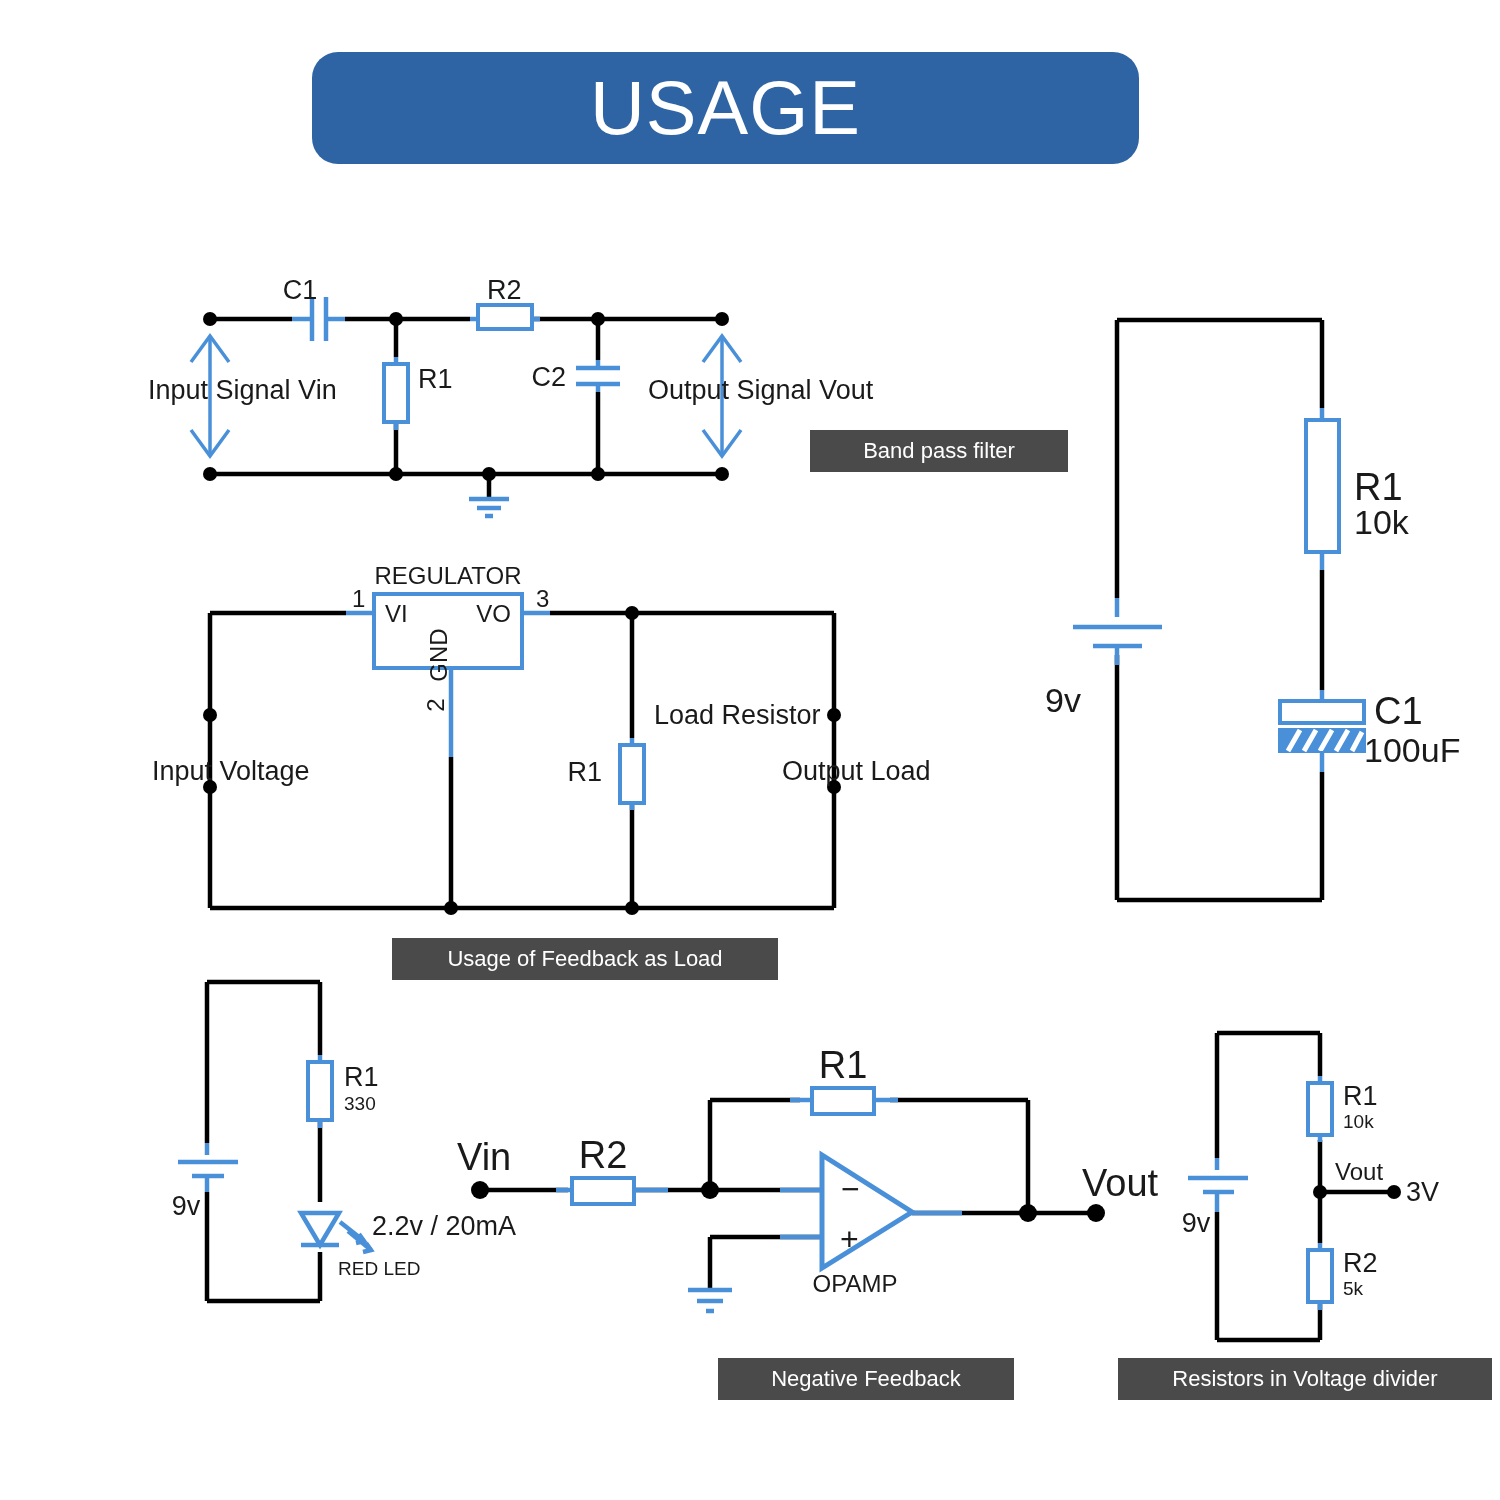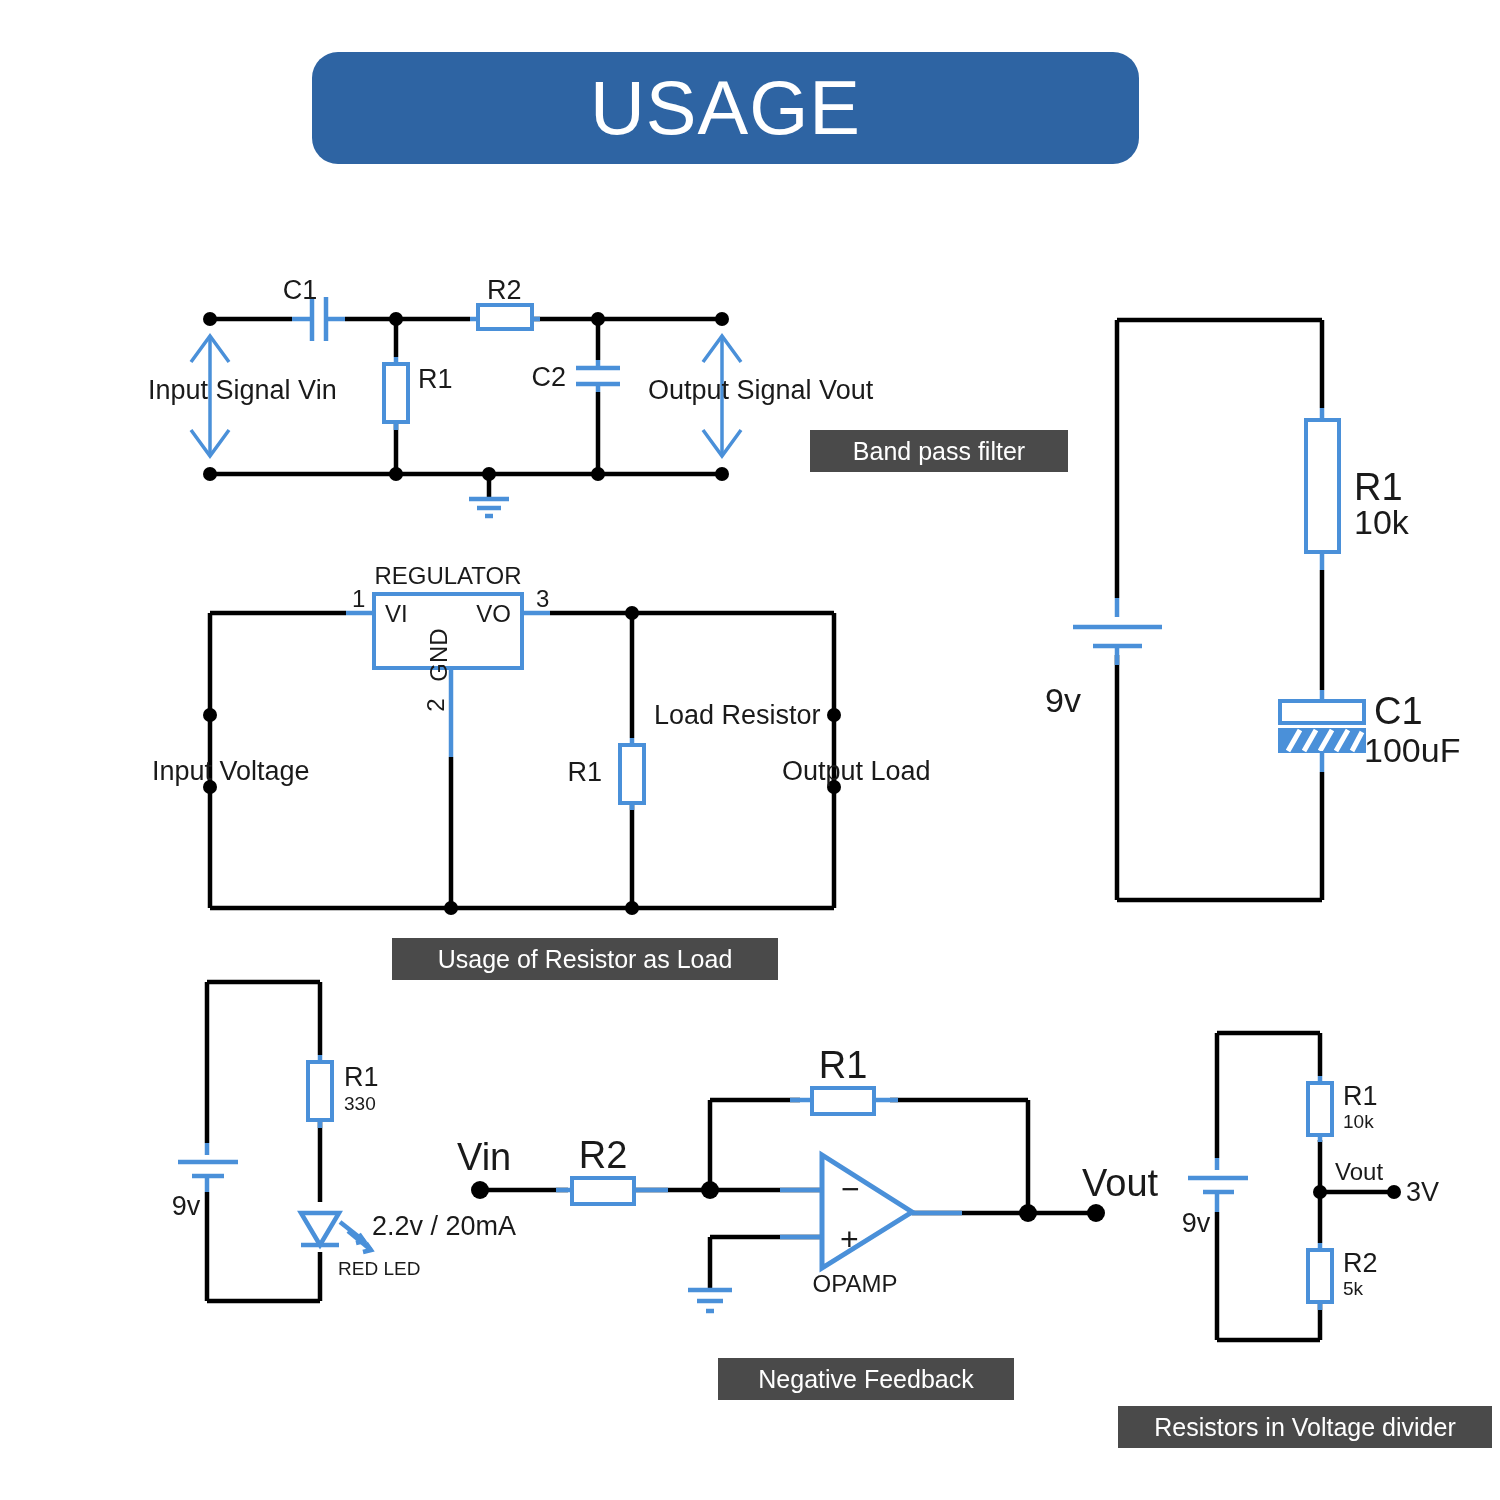--- a/index.html
+++ b/index.html
@@ -11,21 +11,21 @@
     background:#2E64A3;border-radius:26px;
     display:flex;align-items:center;justify-content:center;
   }
   .banner-text{
     color:#ffffff;font-size:76px;font-weight:400;letter-spacing:1px;
     font-family:"Liberation Sans",sans-serif;line-height:1;
   }
 
   .caption{
     position:absolute;background:#4A4A4A;color:#ffffff;
-    font-size:25px;font-family:"Liberation Sans",sans-serif;
+    font-size:22px;font-family:"Liberation Sans",sans-serif;
     display:flex;align-items:center;justify-content:center;
     padding:0 18px;height:42px;white-space:nowrap;
   }
 
   svg{position:absolute;left:0;top:0;overflow:visible;}
   svg text{font-family:"Liberation Sans",sans-serif;fill:#1a1a1a;}
   .wire{stroke:#000000;stroke-width:4.5;fill:none;stroke-linecap:butt;}
   .blu{stroke:#4A90D9;stroke-width:4.5;fill:none;stroke-linecap:butt;}
   .blu-fill-none{stroke:#4A90D9;stroke-width:4;fill:#ffffff;}
   .node{fill:#000000;}
@@ -181,21 +181,21 @@
       <circle class="node" cx="632" cy="613" r="7"></circle>
       <circle class="node" cx="632" cy="908" r="7"></circle>
       <circle class="node" cx="451" cy="908" r="7"></circle>
     </g>
 
     <text class="lbl" x="152" y="780">Input Voltage</text>
     <text class="lbl" x="782" y="780">Output Load</text>
   </svg>
 
   <div class="caption" style="left:392px;top:938px;width:350px;">
-    <span>Usage of Resistor as Load</span>
+    <span>Usage of Feedback as Load</span>
   </div>
 
   <svg width="1500" height="1500">
     <g>
       <path class="wire" d="M1117,320 H1322"></path>
       <path class="wire" d="M1117,320 V598"></path>
       <path class="wire" d="M1117,655 V900"></path>
       <path class="wire" d="M1117,900 H1322"></path>
       <path class="wire" d="M1322,320 V408"></path>
       <path class="wire" d="M1322,570 V690"></path>
@@ -370,17 +370,17 @@
 
     <g>
       <circle class="node" cx="1320" cy="1192" r="7"></circle>
       <circle class="node" cx="1394" cy="1192" r="7"></circle>
     </g>
 
     <text class="lbl-md" x="1335" y="1180">Vout</text>
     <text class="lbl" x="1406" y="1201">3V</text>
   </svg>
 
-  <div class="caption" style="left:1118px;top:1358px;width:338px;margin-top:48px;">
+  <div class="caption" style="left:1118px;top:1358px;width:338px;">
     <span>Resistors in Voltage divider</span>
   </div>
 
 </div>
 
 </body></html>

